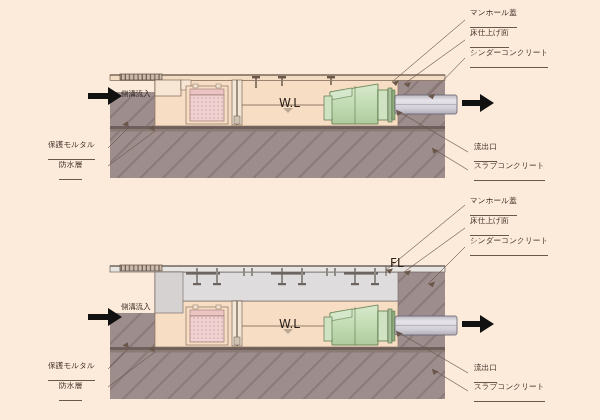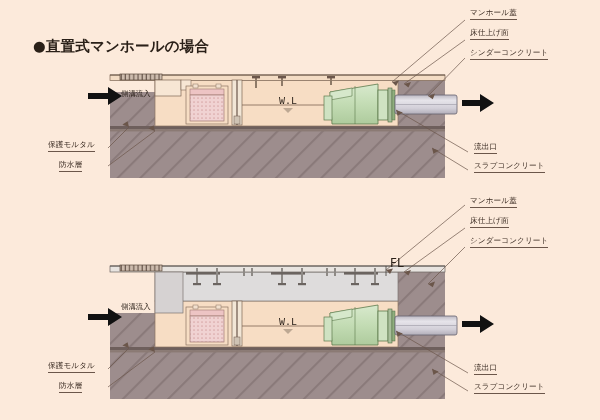--- a/index.html
+++ b/index.html
@@ -20,33 +20,32 @@
     letter-spacing:.2px;
     white-space:nowrap;
   }
   .lbl{
     position:absolute;
     font-size:7.6px;
     color:#3a2b22;
     white-space:nowrap;
     letter-spacing:.1px;
   }
-  .lbl.ul{border-bottom:0.8px solid #6b564a;padding-bottom:1px;}
+  .lbl.ul{border-bottom:0.8px solid #6b564a;padding-bottom:9px;}
   .inlbl{
     position:absolute;
     font-size:7.4px;
     color:#2b2119;
     white-space:nowrap;
   }
   .wl{
     position:absolute;
-    font-size:10px;
+    font-size:12px;
     color:#2b2119;
     white-space:nowrap;
-    font-family:Liberation Mono, monospace;
   }
   .fl{
     position:absolute;
     font-size:12px;
     color:#2b2119;
     white-space:nowrap;
   }
 </style>
 </head>
 <body>
@@ -278,21 +277,20 @@
       </g>
       <g fill="#6b564a">
         <path d="M129 348 l-6.6 -2.4 l5.2 -3.4 z"></path>
         <path d="M155 352 l-6.6 -2.4 l5.2 -3.4 z"></path>
       </g>
 
       <line x1="386" y1="266" x2="386" y2="276" stroke="#4f4a46" stroke-width="0.9"></line>
     </g>
   </svg>
 
-  <div class="ttl" style="left:33px;top:37px;">●直置式マンホールの場合</div>
 
   <div class="inlbl" style="left:121px;top:89px;">側溝流入</div>
   <div class="wl" style="left:279px;top:96px;">W.L</div>
 
   <div class="lbl ul" style="left:470px;top:8px;">マンホール蓋</div>
   <div class="lbl ul" style="left:470px;top:28px;">床仕上げ面</div>
   <div class="lbl ul" style="left:470px;top:48px;">シンダーコンクリート</div>
 
   <div class="lbl ul" style="left:474px;top:142px;">流出口</div>
   <div class="lbl ul" style="left:474px;top:161px;">スラブコンクリート</div>

